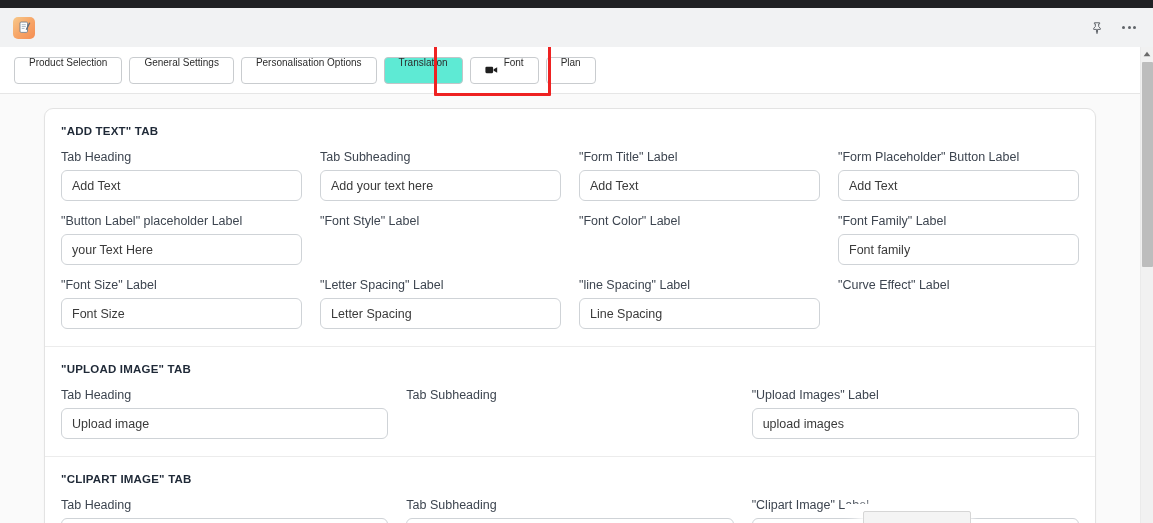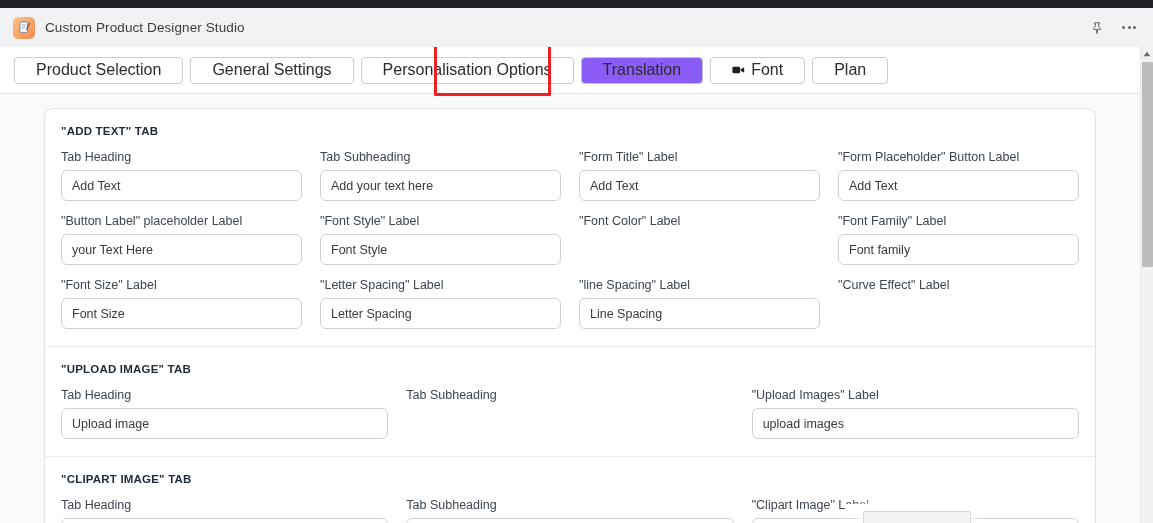--- a/index.html
+++ b/index.html
@@ -103,34 +103,33 @@
     height: 47px;
     background: #ffffff;
     border-bottom: 1px solid #e6e6e6;
     display: flex;
     align-items: center;
     padding: 0 14px;
     gap: 7px;
   }
   .tab {
     height: 27px;
-    padding: 0 21px;
+    padding: 0 14px;
     border: 1px solid #c9cccf;
     border-radius: 4px;
     background: #ffffff;
     color: #2c2c2c;
-    font-size: 16px;
-    display: flex;
-    align-items: center;
+    font-size: 10px;
+    display: flex;
     gap: 6px;
     white-space: nowrap;
     line-height: 1;
   }
   .tab.active {
-    background: #8b5cf6;
+    background: #5eead4;
     border-color: #c2c5c8;
   }
   .tab .cam-icon { display: flex; align-items: center; }
 
   
   .annot-box {
     position: absolute;
     left: 434px;
     top: -4px;
     width: 117px;
@@ -260,21 +259,20 @@
     <div class="titlebar-left">
       <span class="app-icon">
         <svg width="15" height="15" viewBox="0 0 16 16" aria-hidden="true">
           <rect x="3.2" y="2.2" width="8" height="11" rx="1.2" fill="#ffffff" stroke="#6b7b8c" stroke-width="0.9"></rect>
           <line x1="5" y1="5" x2="9.4" y2="5" stroke="#8fa3b5" stroke-width="0.8"></line>
           <line x1="5" y1="7" x2="9.4" y2="7" stroke="#8fa3b5" stroke-width="0.8"></line>
           <line x1="5" y1="9" x2="8" y2="9" stroke="#8fa3b5" stroke-width="0.8"></line>
           <path d="M9.6 9.4 L13 2.6 L14.2 3.3 L10.8 10.1 L9.4 10.6 Z" fill="#5b6b7c"></path>
         </svg>
       </span>
-      <span class="app-title">Custom Product Designer Studio</span>
     </div>
     <div class="titlebar-right">
       <span class="tb-icon-btn">
         <svg width="14" height="14" viewBox="0 0 16 16" aria-hidden="true">
           <path d="M5 2h6v1.3H9.9v3.1l1.9 1.9v1.3H8.6V13L8 14.4 7.4 13V9.6H4.2V8.3l1.9-1.9V3.3H5z" fill="none" stroke="#5f6368" stroke-width="1.1" stroke-linejoin="round"></path>
         </svg>
       </span>
       <span class="tb-icon-btn">
         <span class="dots">
             <i></i>
@@ -338,21 +336,20 @@
               <label class="field-label">"Form Placeholder" Button Label</label>
               <input class="field-input" type="text" value="Add Text" style="">
             </div>
 
             <div class="field">
               <label class="field-label">"Button Label" placeholder Label</label>
               <input class="field-input" type="text" value="your Text Here" style="">
             </div>
             <div class="field">
               <label class="field-label">"Font Style" Label</label>
-              <input class="field-input" type="text" value="Font Style" style="">
             </div>
             <div class="field">
               <label class="field-label">"Font Color" Label</label>
             </div>
             <div class="field">
               <label class="field-label">"Font Family" Label</label>
               <input class="field-input" type="text" value="Font family" style="">
             </div>
 
             <div class="field">

